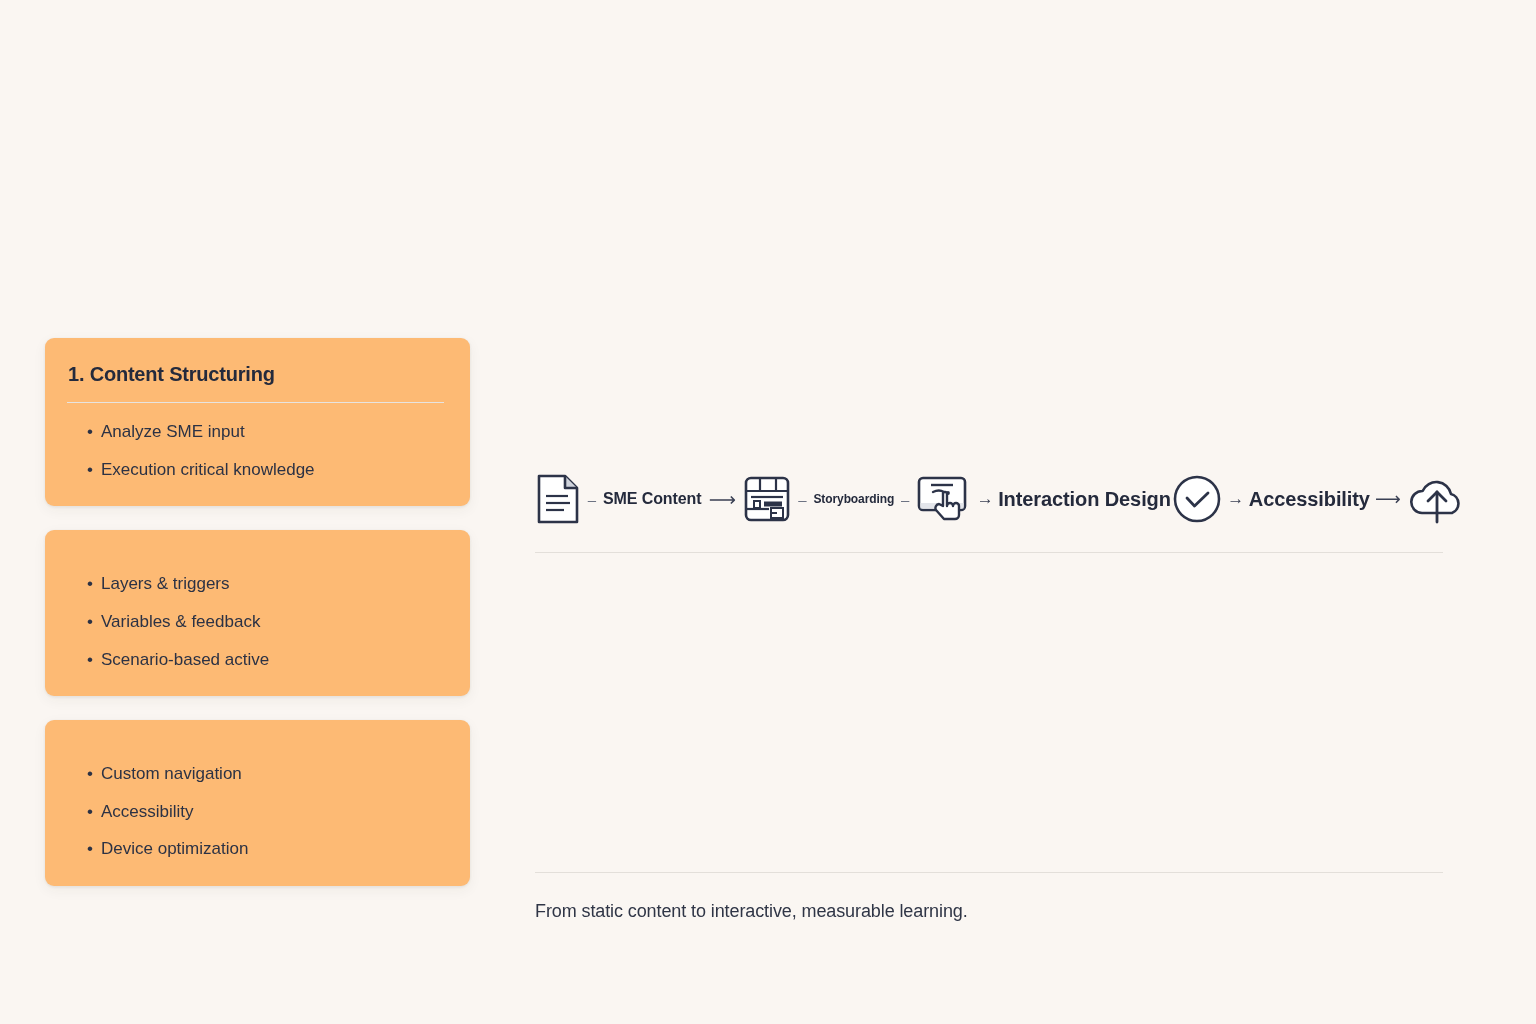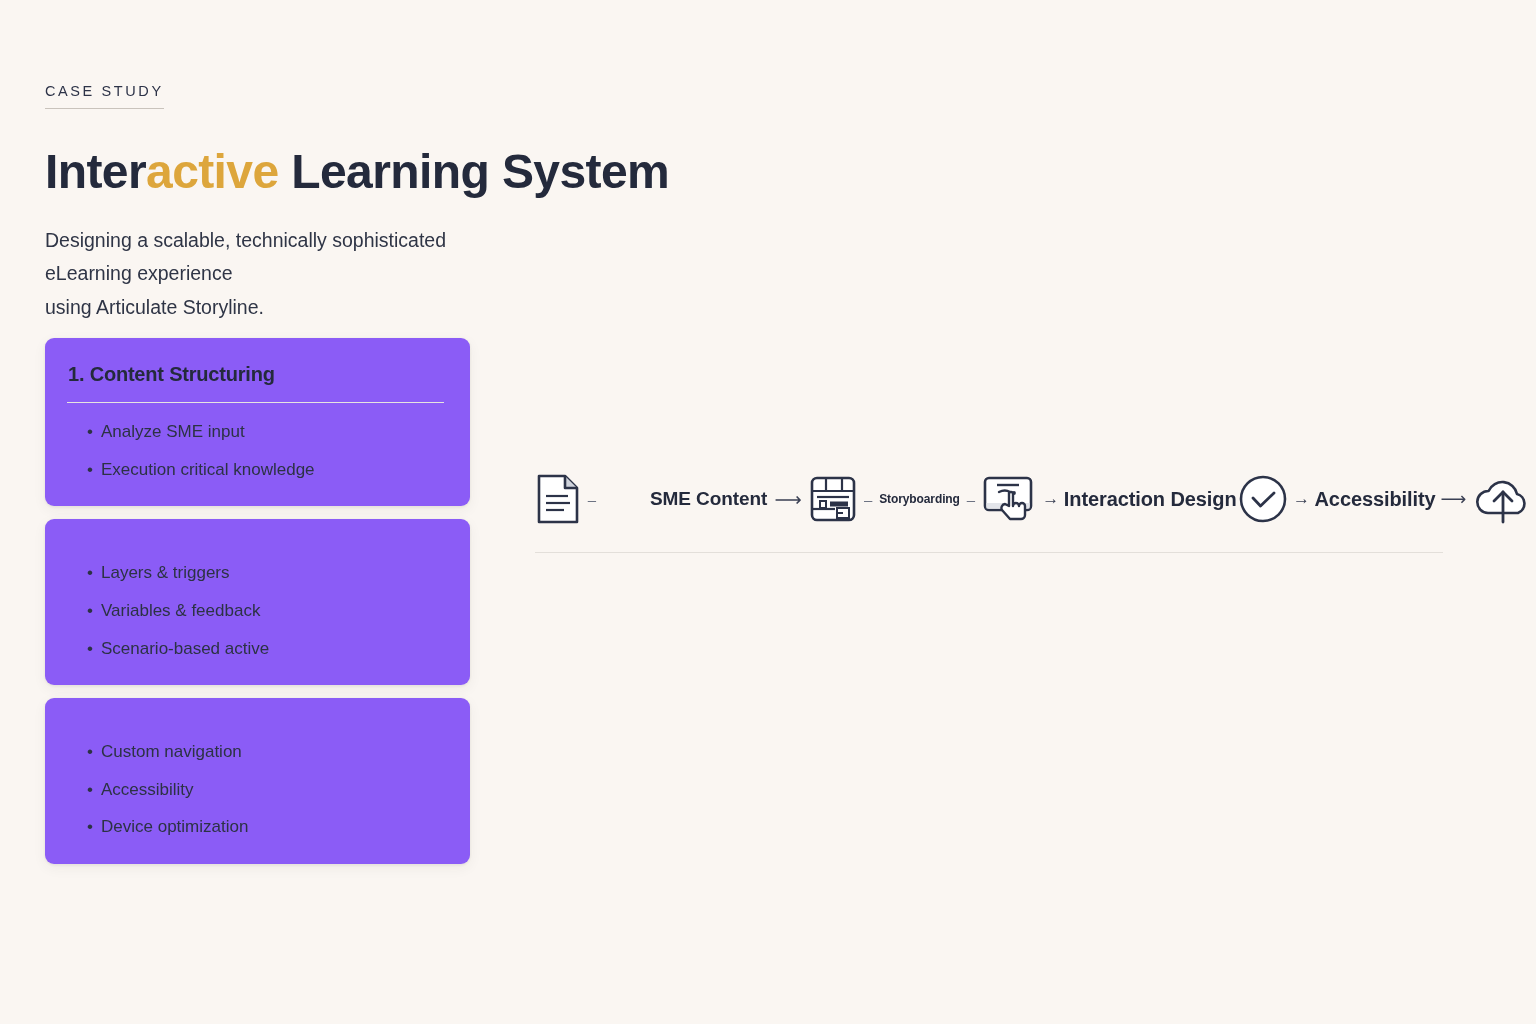--- a/index.html
+++ b/index.html
@@ -62,25 +62,25 @@
 
   
   .cards {
     position: absolute;
     left: 45px;
     top: 338px;
     width: 425px;
   }
 
   .card {
-    background: #8b5cf6;
+    background: #fdba74;
     border-radius: 9px;
     box-shadow: 0 1px 3px rgba(60,50,40,0.09), 0 4px 14px rgba(60,50,40,0.055);
     padding: 25px 26px 24px 22px;
-    margin-bottom: 13px;
+    margin-bottom: 24px;
   }
 
   .card-title {
     font-size: 20px;
     font-weight: 700;
     color: #242a3c;
     letter-spacing: -0.2px;
     padding-left: 1px;
     padding-bottom: 16px;
     border-bottom: 1px solid #e7e4e0;
@@ -129,21 +129,21 @@
     align-items: center;
     justify-content: center;
   }
 
   .flow-label {
     flex: 0 0 auto;
     font-weight: 700;
     color: #242a3c;
     letter-spacing: -0.1px;
   }
-  .flow-label.lg { font-size: 19px; margin-left: 47px; }
+  .flow-label.lg { font-size: 16px; }
   .flow-label.sm { font-size: 12px; }
   .flow-label.xs { font-size: 20px; }
 
   .flow-conn {
     flex: 0 0 auto;
     color: #3a4054;
     display: inline-block;
     text-align: center;
   }
   .flow-conn.dash   { font-size: 15px; width: 22px; color: #6d7383; }
@@ -177,32 +177,20 @@
     letter-spacing: -0.1px;
   }
 
   svg { display: block; }
 </style>
 </head>
 <body>
 
 <div class="page">
 
-  <div class="left-col">
-    <div class="eyebrow-wrap">
-      <div class="eyebrow">CASE STUDY</div>
-    </div>
-
-    <h1 class="headline"><span>Inter</span><span class="accent">active</span><span> Learning System</span></h1>
-
-    <p class="subhead">
-      <span>Designing a scalable, technically sophisticated eLearning experience</span><br>
-      <span>using Articulate Storyline.</span>
-    </p>
-  </div>
 
   <div class="cards">
 
     <div class="card">
       <div class="card-title">1. Content Structuring</div>
       <ul class="card-list">
         <li>
           <span class="bullet">•</span>
           <span>Analyze SME input</span>
         </li>
@@ -311,14 +299,18 @@
           <path d="M16 40 a11 11 0 0 1 0.6 -22 a15 15 0 0 1 28.4 3 a10 10 0 0 1 1 19 z" fill="#ffffff" stroke="#2c3348" stroke-width="2.6" stroke-linejoin="round"></path>
           <line x1="31" y1="49" x2="31" y2="19" stroke="#2c3348" stroke-width="2.8" stroke-linecap="round"></line>
           <path d="M22 28 l9 -9 l9 9" fill="none" stroke="#2c3348" stroke-width="2.8" stroke-linecap="round" stroke-linejoin="round"></path>
         </svg>
       </span>
 
     </div>
     <div class="flow-rule"></div>
   </div>
 
+  <div class="caption-block">
+    <div class="caption-rule"></div>
+    <div class="caption-text">From static content to interactive, measurable learning.</div>
+  </div>
 
 </div>
 
 </body></html>

